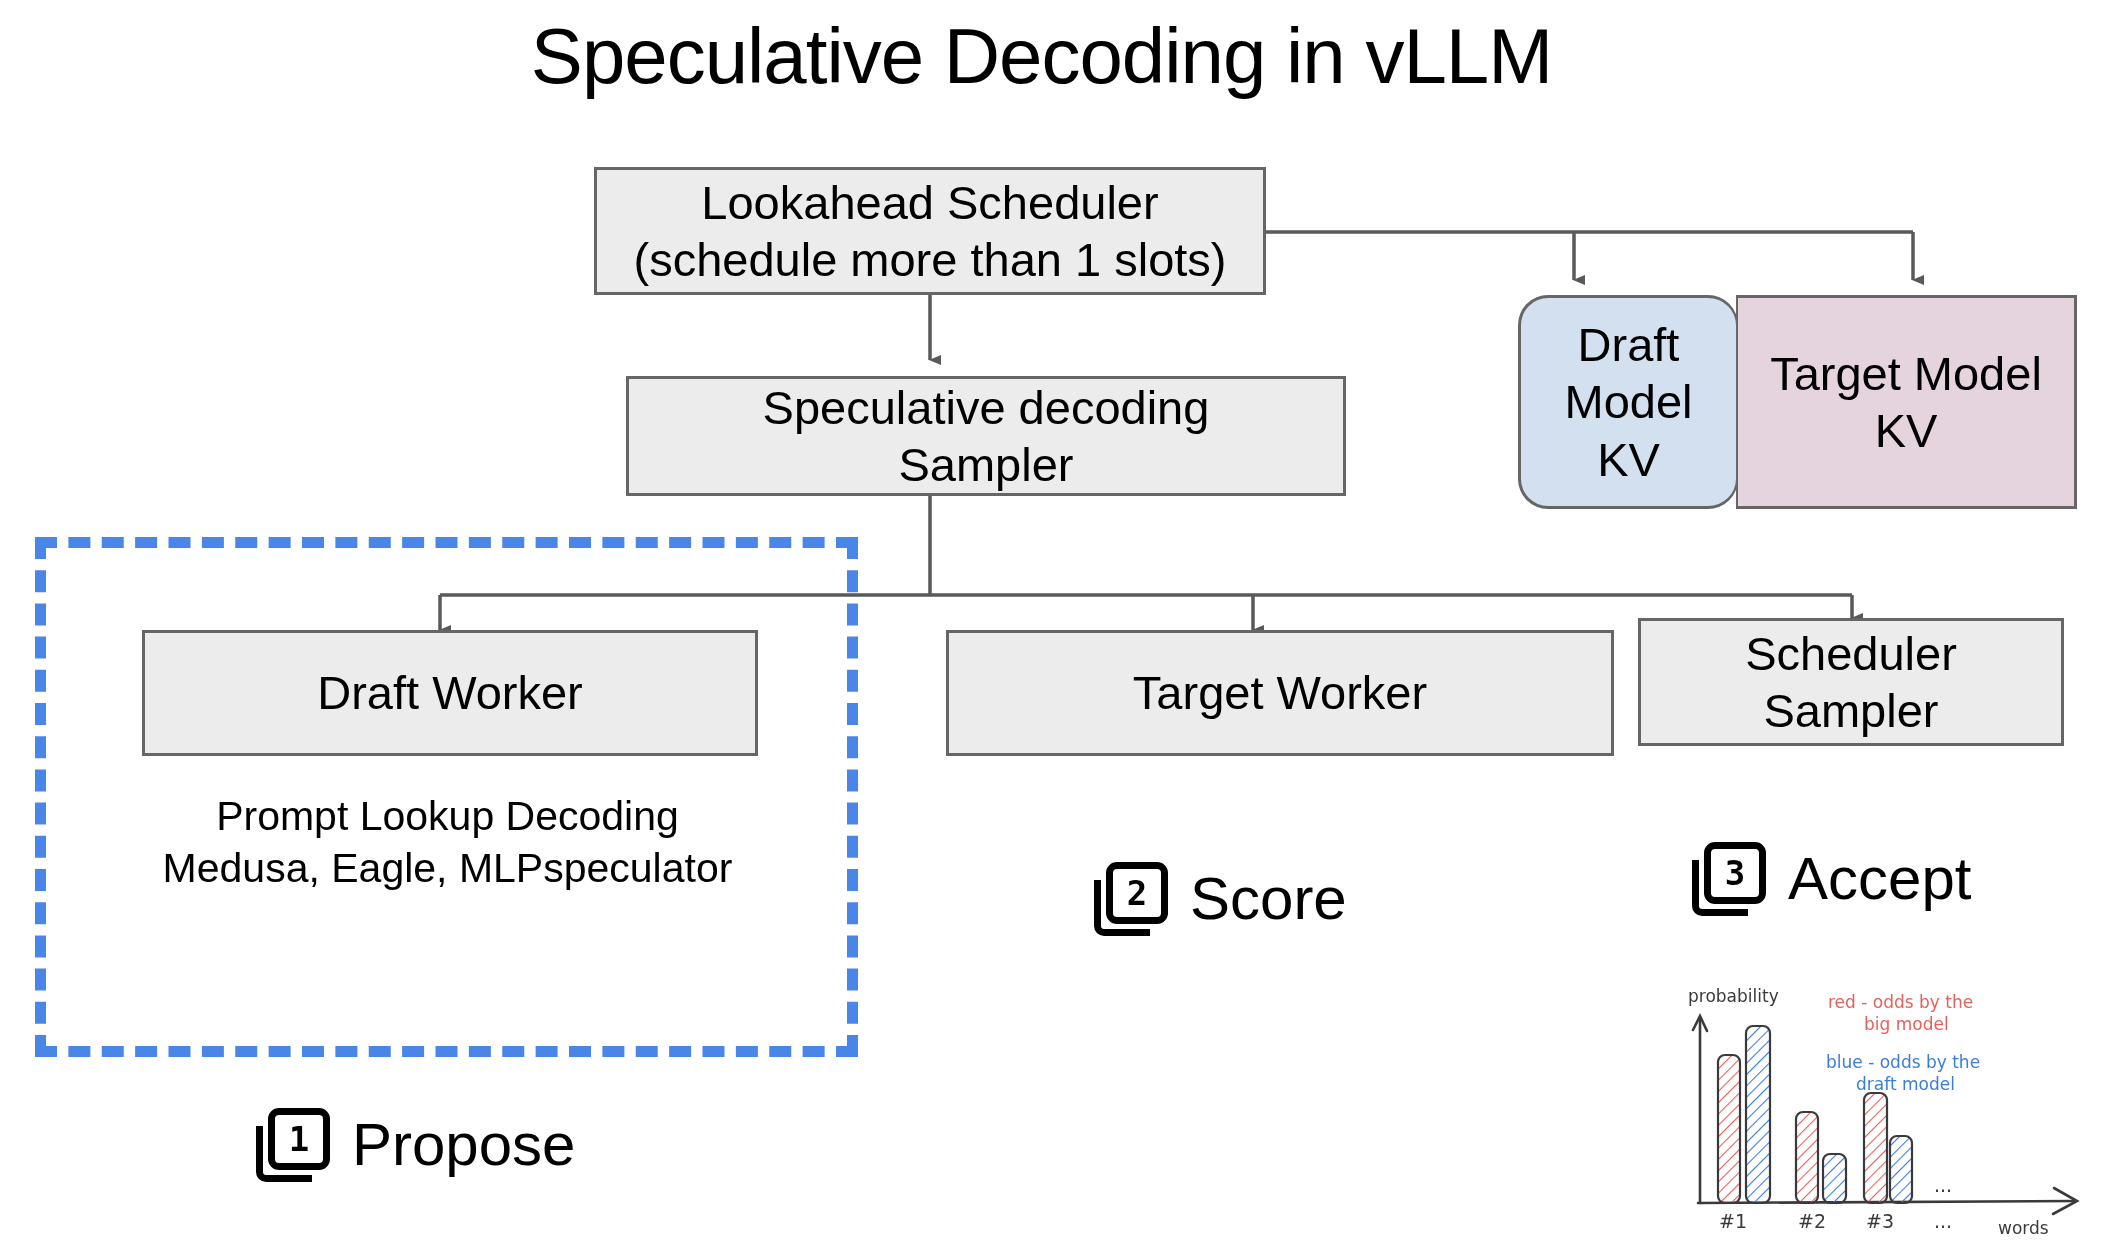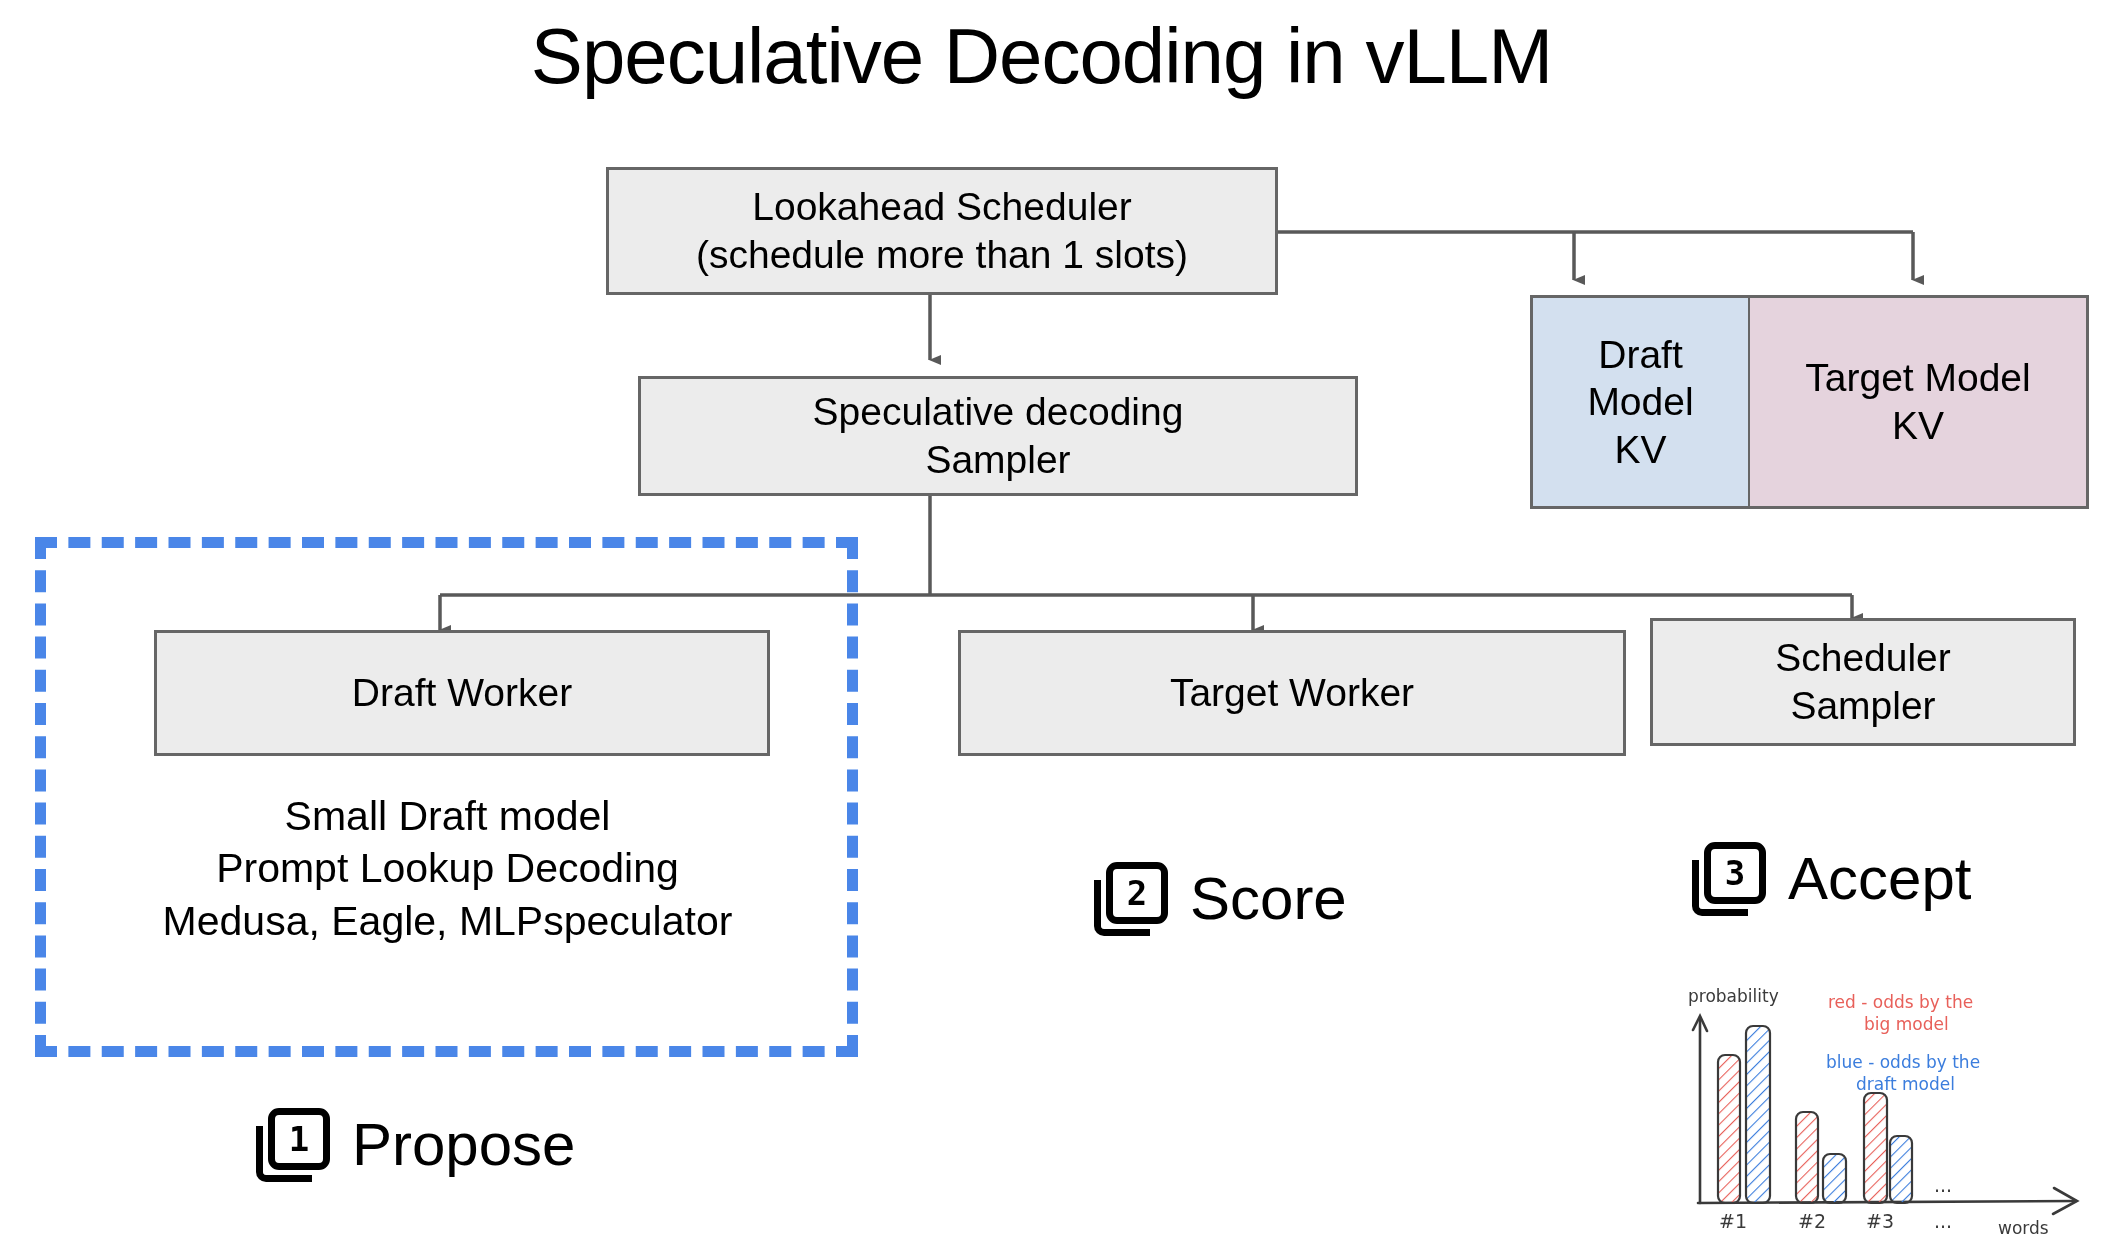--- a/index.html
+++ b/index.html
@@ -14,25 +14,24 @@
   #page-title{
     position:absolute;left:0;top:16px;width:2051px;text-align:center;
     font-size:78px;font-weight:400;letter-spacing:-1px;line-height:1.05;padding-left:16px;
   }
 
   
   .box{
     position:absolute;box-sizing:border-box;
     background:#ececec;border:3px solid #666666;
     display:flex;align-items:center;justify-content:center;text-align:center;
-    font-size:39px;line-height:1.22;font-weight:400;color:#000;
+    font-size:47px;line-height:1.22;font-weight:400;color:#000;
     padding:4px 10px;
-    margin-left:12px;
-  }
-  .box.kvblue{background:#d3e0ef;border-right-width:2px;}
+  }
+  .box.kvblue{background:#d3e0ef;border-right-width:2px;border-radius:30px;}
   .box.kvpink{background:#e5d3dd;border-left-width:2px;}
 
   
   #propose-region{
     position:absolute;left:35px;top:537px;width:823px;height:520px;
     box-sizing:border-box;
     border:11px dashed #4a86e8;
   }
 
   
@@ -138,21 +137,20 @@
   </div>
 
   <div class="box" style="left:1638px;top:618px;width:426px;height:128px;">
     <div>
       <div>Scheduler</div>
       <div>Sampler</div>
     </div>
   </div>
 
   <div id="draft-notes">
-    <div>Small Draft model</div>
     <div>Prompt Lookup Decoding</div>
     <div>Medusa, Eagle, MLPspeculator</div>
   </div>
 
   <div class="step" style="left:256px;top:1108px;">
     <span class="badge">
       <span class="back"></span>
       <span class="front">1</span>
     </span>
     <span class="slabel">Propose</span>

